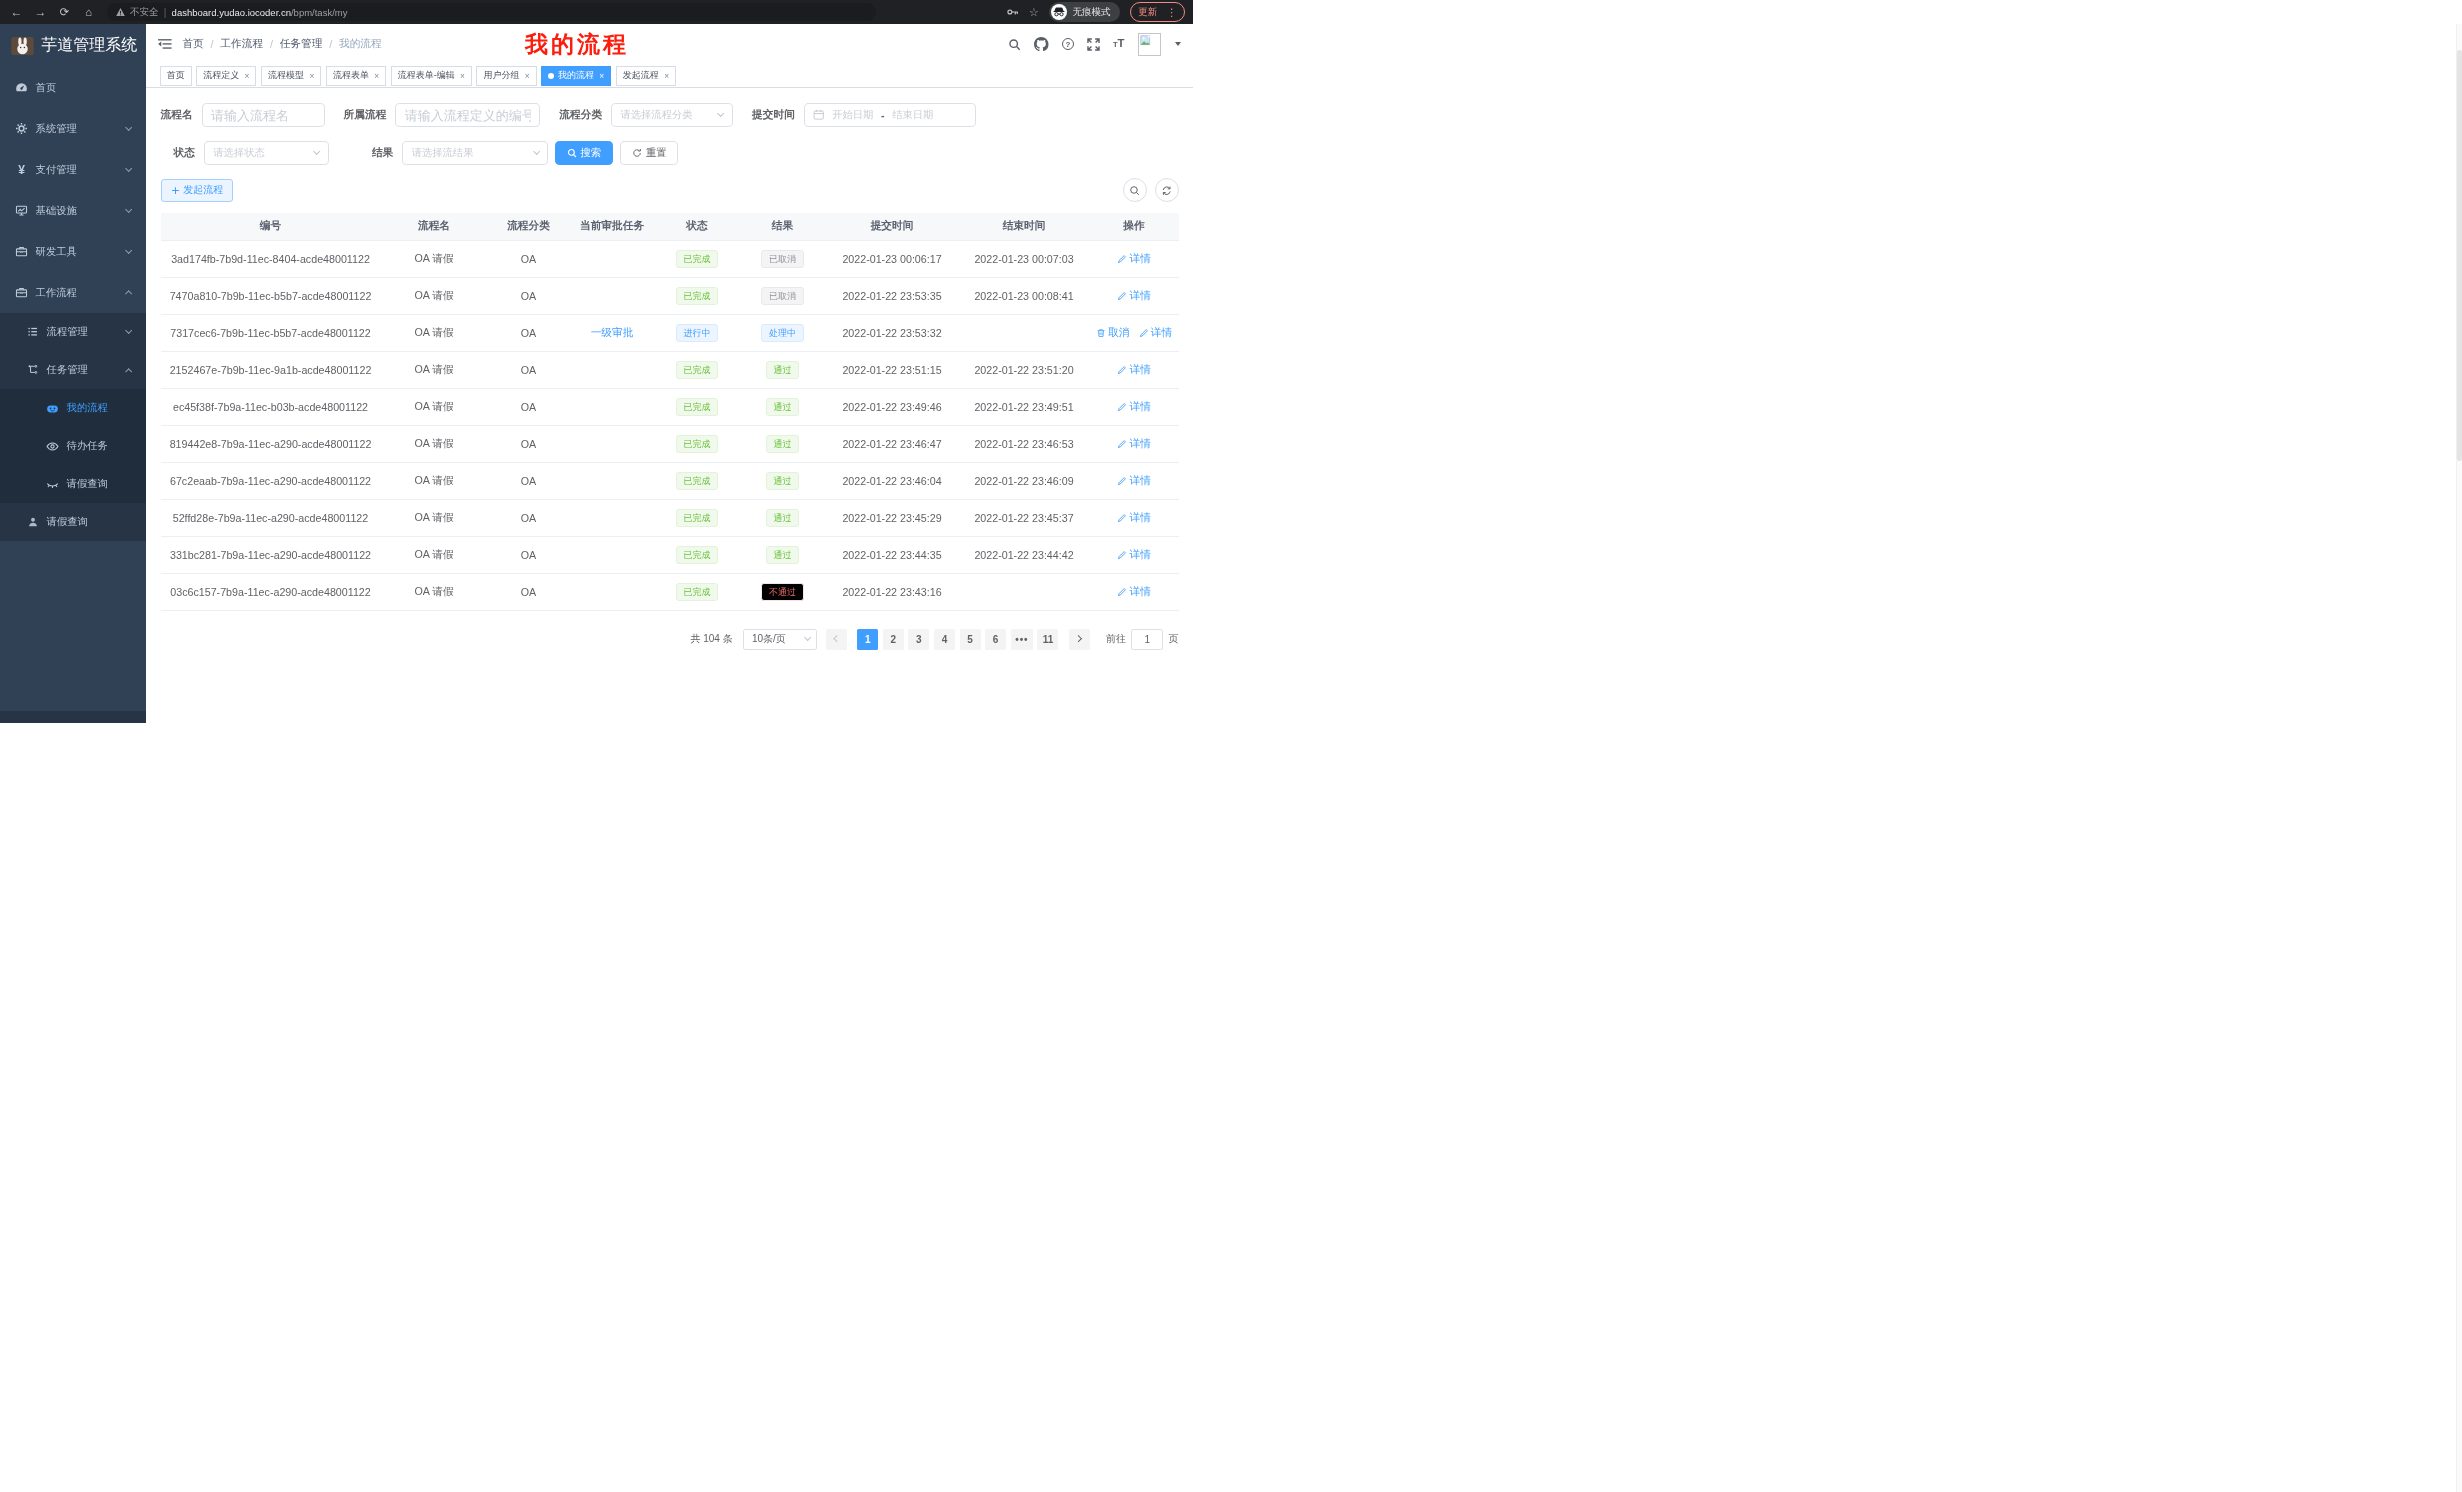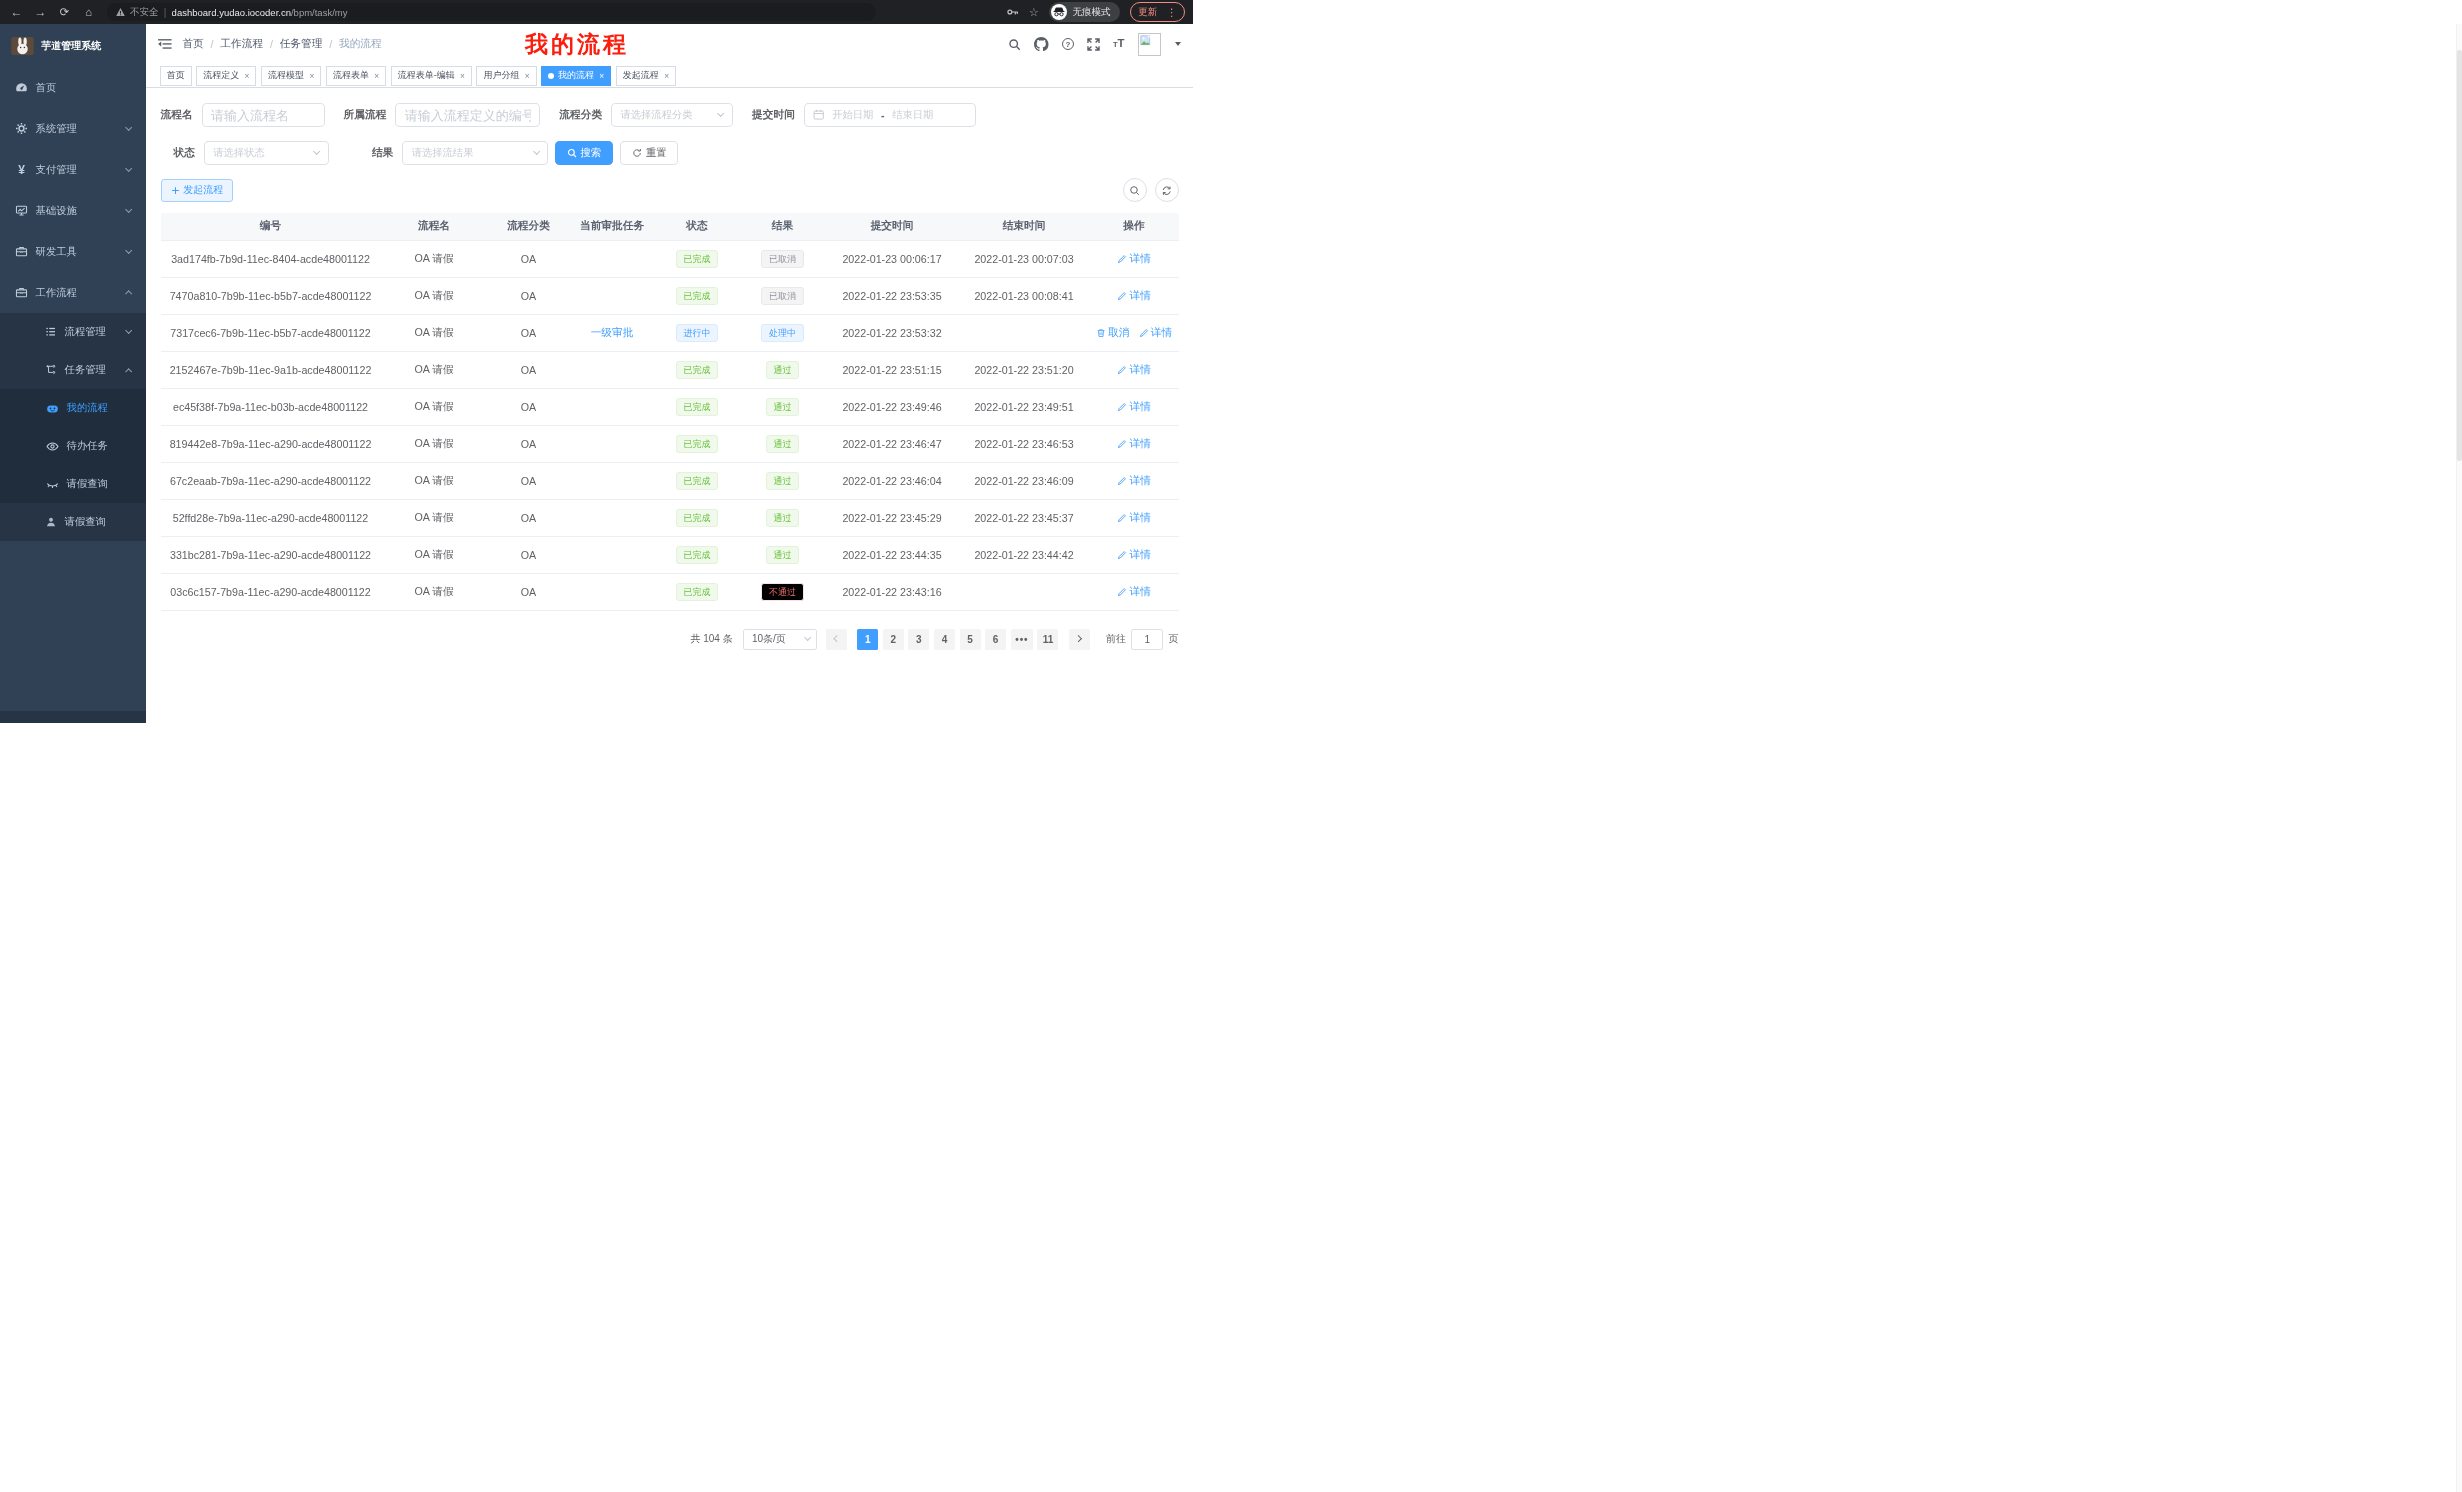--- a/index.html
+++ b/index.html
@@ -18,28 +18,28 @@
   .star{color:#9aa0a6;font-size:11.4px}
   .incog{background:#3c4043;border-radius:10.7px;height:20px;display:flex;align-items:center;gap:5.3px;padding:0 9px 0 2.3px;color:#e8eaed;font-size:9.5px}
   .update-pill{border:0.8px solid #f28b82;border-radius:10.7px;height:20px;display:flex;align-items:center;gap:9px;padding:0 7.6px;color:#f28b82;font-size:9.5px}
   .vdots{color:#f28b82;font-size:10.7px;letter-spacing:0;line-height:1}
 
   
   .app{display:flex;height:699px}
   .sidebar{width:146px;background:#304156;flex-shrink:0;display:flex;flex-direction:column;color:#bfcbd9;font-size:10.3px}
   .logo-row{height:43px;display:flex;align-items:center;padding-left:10.7px;gap:7.6px}
   .logo-img{width:23px;height:18px;border-radius:2.3px;overflow:hidden;flex-shrink:0}
-  .app-title{color:#fff;font-weight:700;font-size:10px}
+  .app-title{color:#fff;font-weight:400;font-size:16px}
   .m-item{height:41px;display:flex;align-items:center;padding:0 15px;cursor:pointer;position:relative}
   .m-item .mi{width:13px;height:13px;margin-right:7.6px;display:flex;align-items:center;justify-content:center;flex-shrink:0}
   .m-arrow{position:absolute;right:15px;width:5.3px;height:5.3px;border-right:1.1px solid #8f9aa8;border-bottom:1.1px solid #8f9aa8}
   .arr-down{transform:rotate(45deg);margin-top:-2.3px}
   .arr-up{transform:rotate(-135deg);margin-top:2.3px}
   .submenu{background:#263445}
-  .m-l2{height:38px;padding-left:44px}
+  .m-l2{height:38px;padding-left:26px}
   .subsub{background:#1f2d3d}
   .m-l3{height:38px;padding-left:46px}
   .m-active{color:#409eff}
   .sb-bottom{margin-top:auto;height:12px;background:#263445}
 
   
   .main{flex:1;display:flex;flex-direction:column;min-width:0}
   .navbar{height:40px;display:flex;align-items:center;padding:0 12px;position:relative;background:#fff}
   .hamburger{margin-right:10.7px;display:flex;align-items:center}
   .crumbs{display:flex;align-items:center;gap:6.8px;font-size:10.7px;color:#515a6e}

